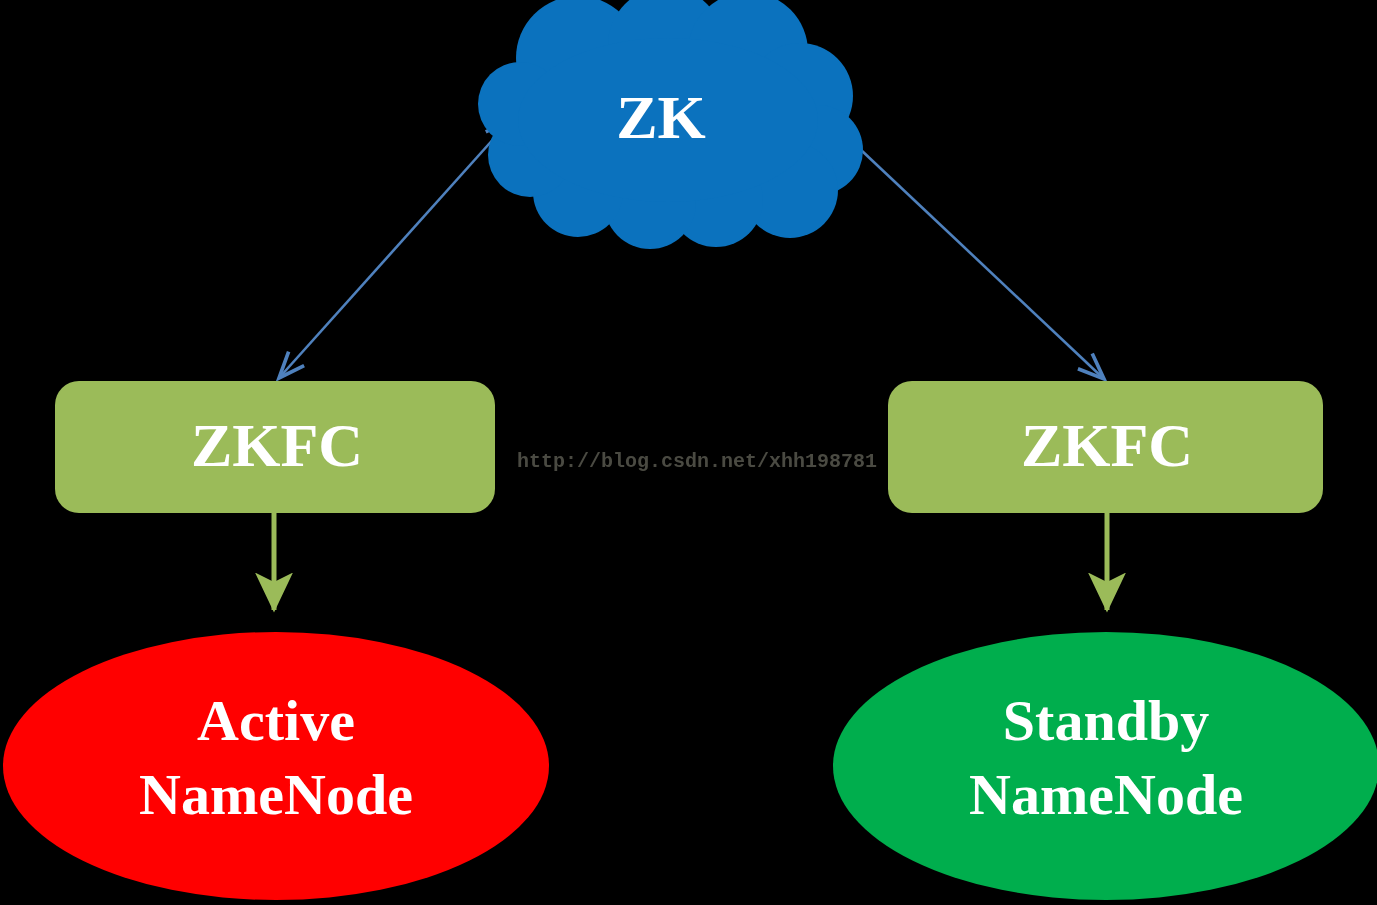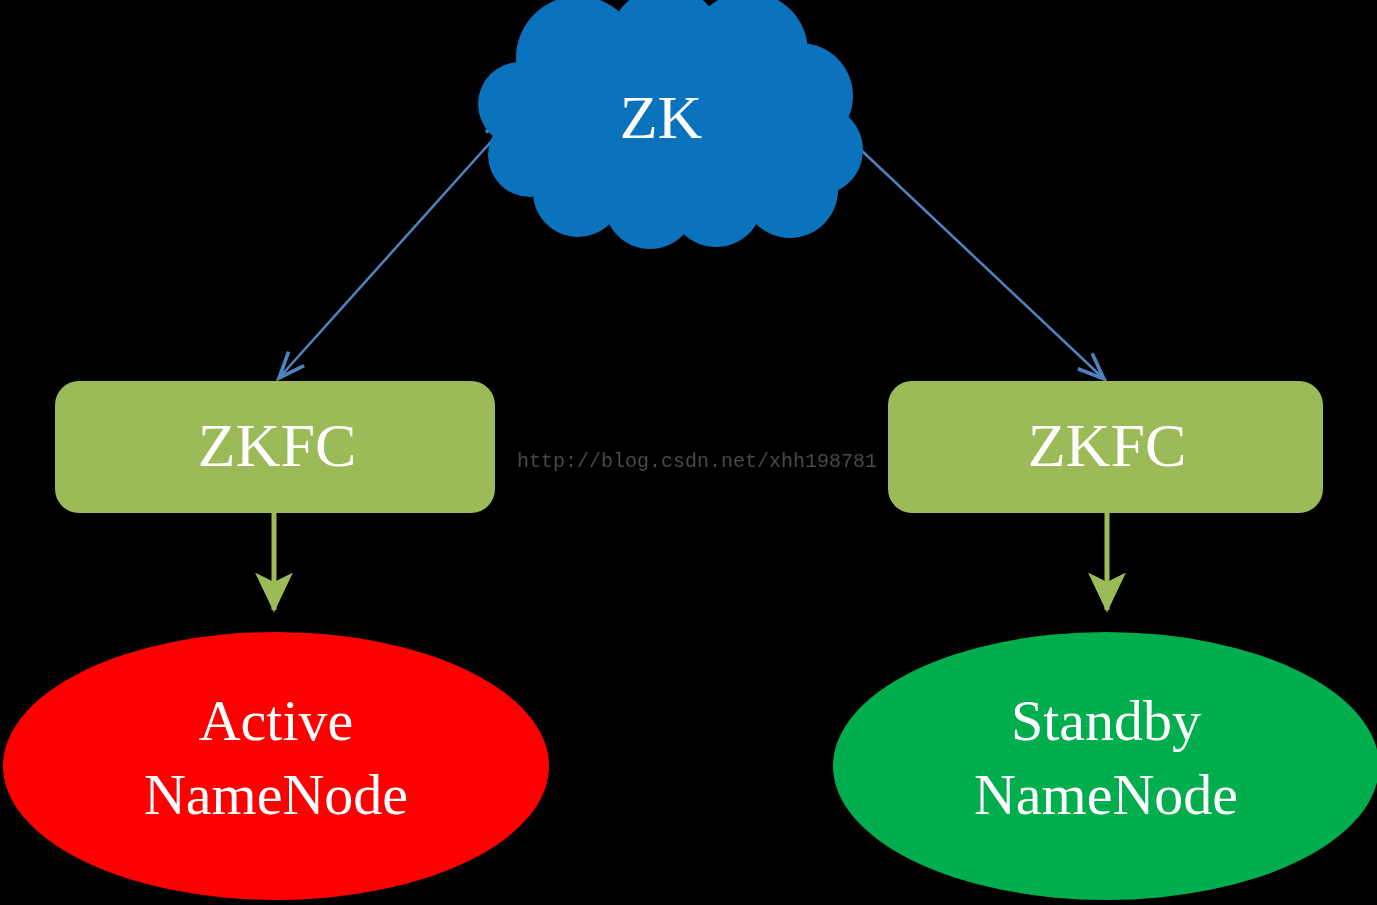--- a/index.html
+++ b/index.html
@@ -10,20 +10,21 @@
   }
   body {
     font-family: "Liberation Serif", serif;
   }
   #canvas {
     position: relative;
     width: 1377px;
     height: 905px;
     background: #5eead4;
     overflow: hidden;
+    font-weight: bold;
   }
   #diagram-svg {
     position: absolute;
     top: 0;
     left: 0;
     width: 1377px;
     height: 905px;
     display: block;
   }
   .node-text {

